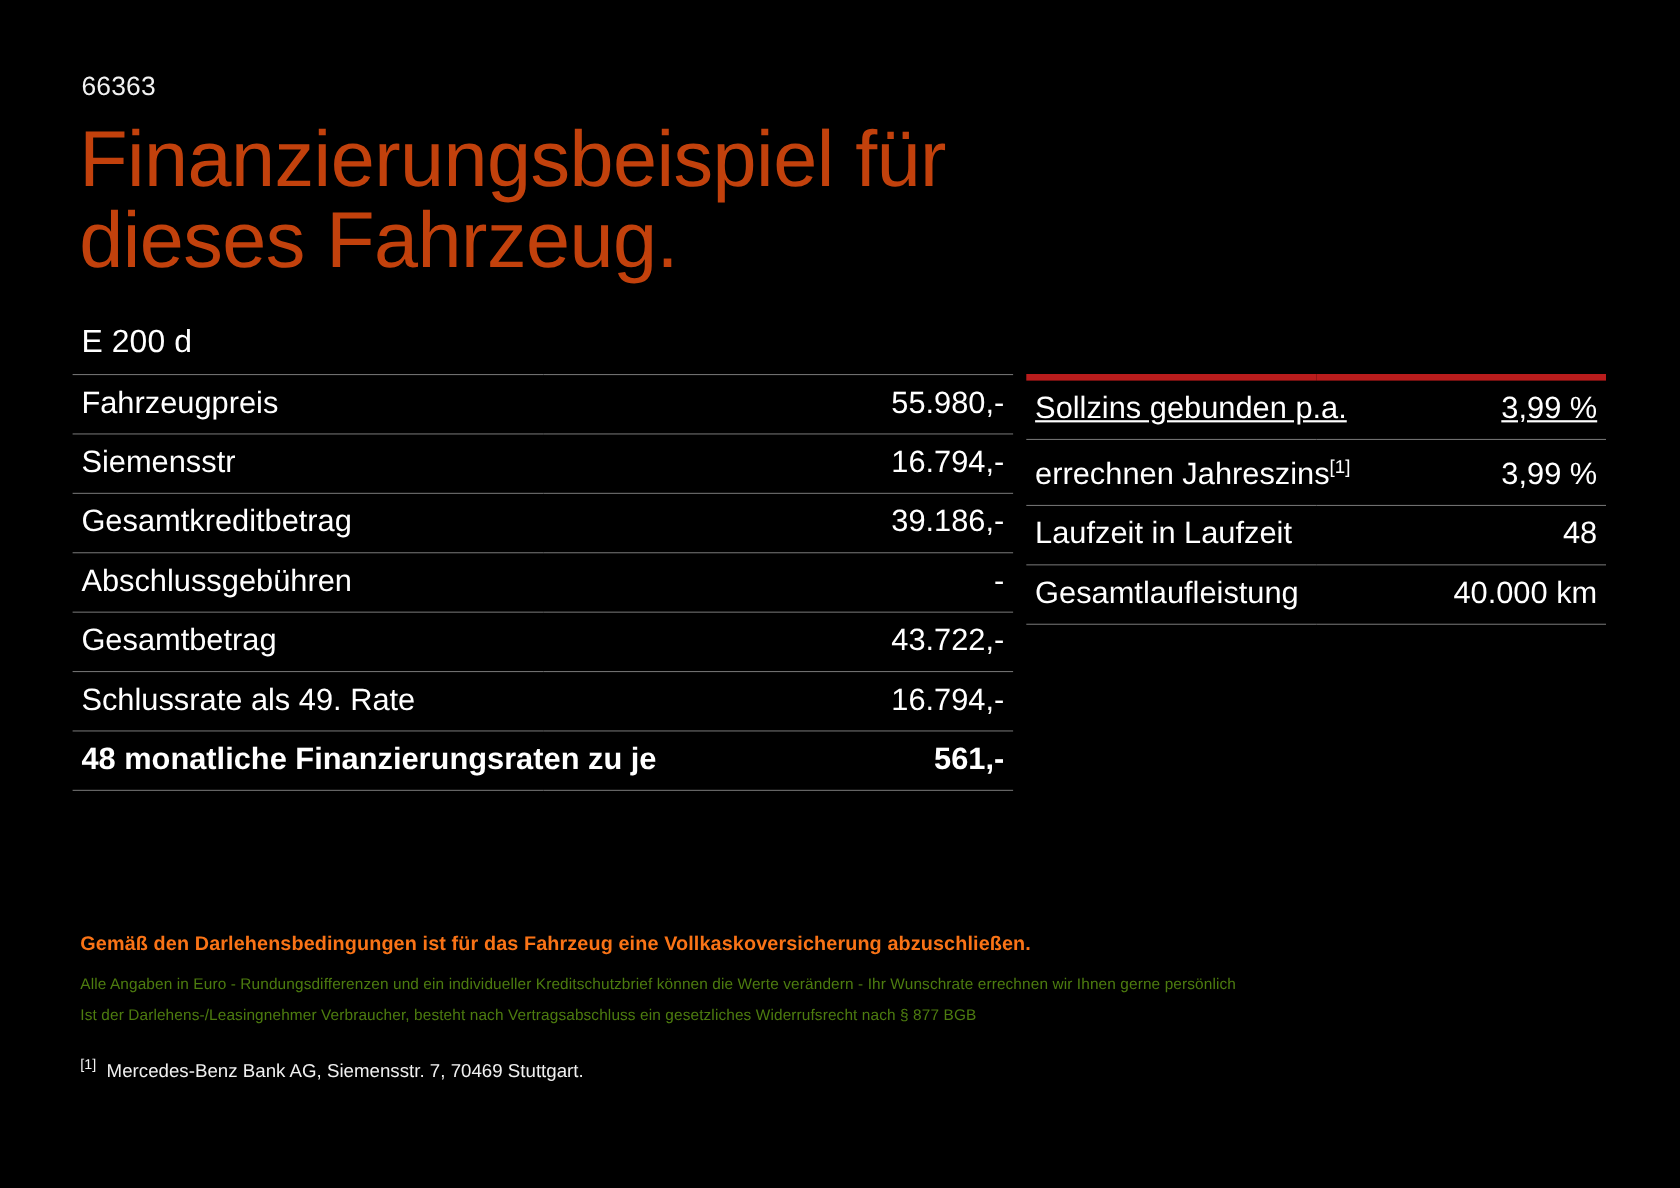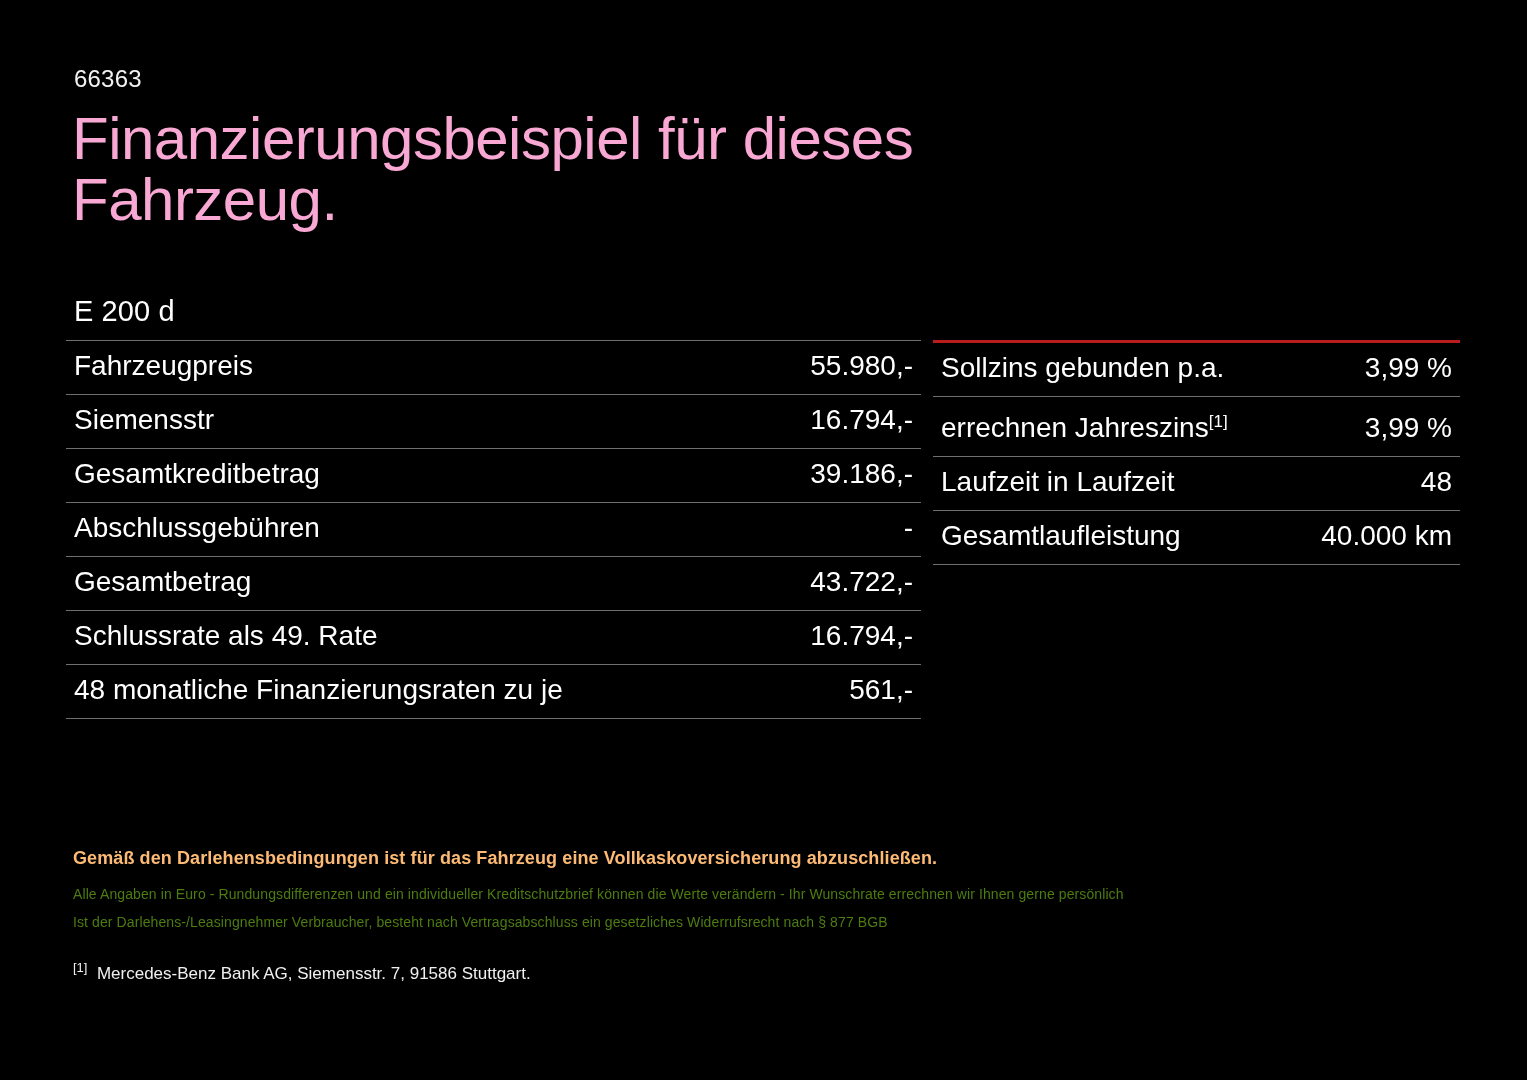--- a/index.html
+++ b/index.html
@@ -30,25 +30,25 @@
     top: 65px;
     font-size: 24px;
     letter-spacing: 0.2px;
     color: #f2f2f2;
   }
 
   .headline {
     position: absolute;
     left: 72px;
     top: 108px;
-    font-size: 60px;
-    line-height: 61px;
+    font-size: 72px;
+    line-height: 74px;
     font-weight: 400;
     letter-spacing: -0.5px;
-    color: #f9a8d4;
+    color: #c2410c;
     width: 1000px;
   }
 
   .model {
     position: absolute;
     left: 74px;
     top: 295px;
     font-size: 29px;
     letter-spacing: 0.1px;
     color: #ffffff;
@@ -76,48 +76,48 @@
     font-size: 28px;
     line-height: 32px;
     padding: 9px 8px 12px 8px;
     border-bottom: 1px solid #6f6f6f;
     vertical-align: bottom;
     white-space: nowrap;
     color: #ffffff;
   }
 
   .table-col-left tr:first-child td { border-top: 1px solid #6f6f6f; }
-  .table-col-right tr:first-child td { border-top: 3px solid #b91c1c; }
+  .table-col-right tr:first-child td { border-top: 6px solid #b91c1c; text-decoration: underline; }
 
   td.label { text-align: left; }
   td.value { text-align: right; }
 
   tr.emphasis td {
-    font-weight: normal;
+    font-weight: bold;
   }
 
   .sup {
     font-size: 17px;
     vertical-align: super;
     letter-spacing: 0;
   }
 
   .footnotes {
     position: absolute;
     left: 73px;
     top: 845px;
     width: 1380px;
   }
 
   .fn-bold {
     font-size: 18px;
     font-weight: bold;
     line-height: 26px;
     letter-spacing: 0.1px;
-    color: #fdba74;
+    color: #f97316;
     margin-bottom: 9px;
   }
 
   .fn-line {
     font-size: 14px;
     line-height: 28px;
     letter-spacing: 0.1px;
     color: #4d7c0f;
   }
 
@@ -203,16 +203,16 @@
         </tbody>
       </table>
     </div>
 
   </div>
 
   <div class="footnotes">
     <div class="fn-bold">Gemäß den Darlehensbedingungen ist für das Fahrzeug eine Vollkaskoversicherung abzuschließen.</div>
     <div class="fn-line">Alle Angaben in Euro - Rundungsdifferenzen und ein individueller Kreditschutzbrief können die Werte verändern - Ihr Wunschrate errechnen wir Ihnen gerne persönlich</div>
     <div class="fn-line">Ist der Darlehens-/Leasingnehmer Verbraucher, besteht nach Vertragsabschluss ein gesetzliches Widerrufsrecht nach § 877 BGB</div>
-    <div class="fn-mark"><span class="sup-inline">[1]</span>&nbsp; <span>Mercedes-Benz Bank AG, Siemensstr. 7, 91586 Stuttgart.</span></div>
+    <div class="fn-mark"><span class="sup-inline">[1]</span>&nbsp; <span>Mercedes-Benz Bank AG, Siemensstr. 7, 70469 Stuttgart.</span></div>
   </div>
 
 </div>
 
 </body></html>

